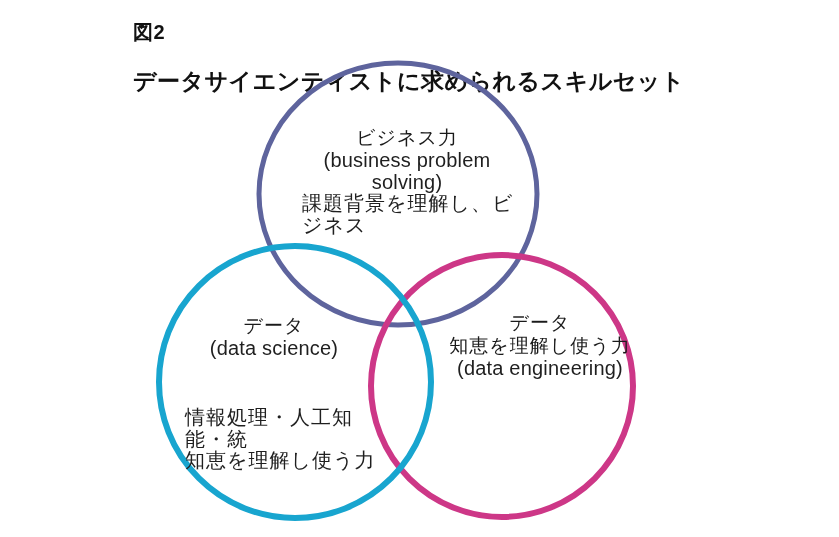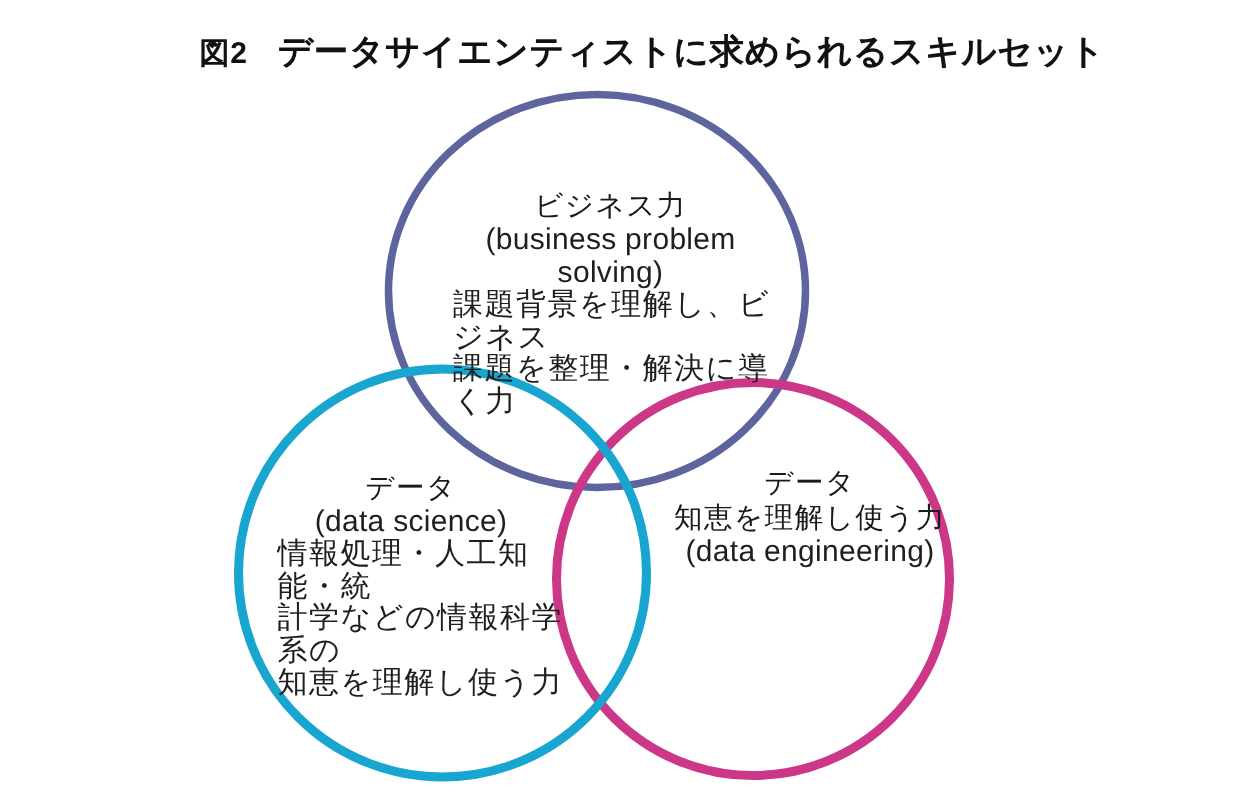--- a/index.html
+++ b/index.html
@@ -17,20 +17,21 @@
     color: #1a1a1a;
   }
   .title-row {
     position: absolute;
     left: 133px;
     top: 19px;
     display: flex;
     align-items: baseline;
     gap: 20px;
     white-space: nowrap;
+    flex-direction: column;
   }
   .fig-label {
     font-size: 20px;
     font-weight: bold;
     color: #111111;
     letter-spacing: 0.5px;
   }
   .fig-text {
     font-size: 23px;
     font-weight: bold;
@@ -64,21 +65,21 @@
   .skill-desc {
     text-align: left;
     font-size: 20px;
     line-height: 21.5px;
     letter-spacing: 1px;
     color: #1f1f1f;
   }
   .block-business { left: 287px; top: 126px; }
   .block-business .skill-desc { padding-left: 15px; }
   .block-science { left: 154px; top: 314px; }
-  .block-science .skill-desc { padding-left: 31px; }
+  .block-science .skill-desc { padding-left: 31px; margin-top: 48px; }
   .block-engineering { left: 420px; top: 311px; }
   .block-engineering .skill-desc { padding-left: 20px; }
 </style>
 </head>
 <body>
 
 <div class="canvas">
 
   <div class="title-row">
     <span class="fig-label">図2</span>
@@ -89,32 +90,30 @@
     <ellipse cx="398" cy="194" rx="139" ry="131" fill="none" stroke-width="5" stroke="#5e649d"></ellipse>
     <circle cx="502" cy="386" r="131" fill="none" stroke-width="6" stroke="#cd3787"></circle>
     <circle cx="295" cy="382" r="136" fill="none" stroke-width="6" stroke="#18a5cf"></circle>
   </svg>
 
   <div class="skill-block block-business">
     <div class="skill-heading">ビジネス力</div>
     <div class="skill-sub">(business problem solving)</div>
     <div class="skill-desc">
       <div>課題背景を理解し、ビジネス</div>
-      <div>課題を整理・解決に導く力</div>
     </div>
   </div>
 
   <div class="skill-block block-science">
     <div class="skill-heading">
       <div>データ</div>
     </div>
     <div class="skill-sub">(data science)</div>
     <div class="skill-desc">
       <div>情報処理・人工知能・統</div>
-      <div>計学などの情報科学系の</div>
       <div>知恵を理解し使う力</div>
     </div>
   </div>
 
   <div class="skill-block block-engineering">
     <div class="skill-heading">
       <div>データ</div>
       <div>知恵を理解し使う力</div>
     </div>
     <div class="skill-sub">(data engineering)</div>

